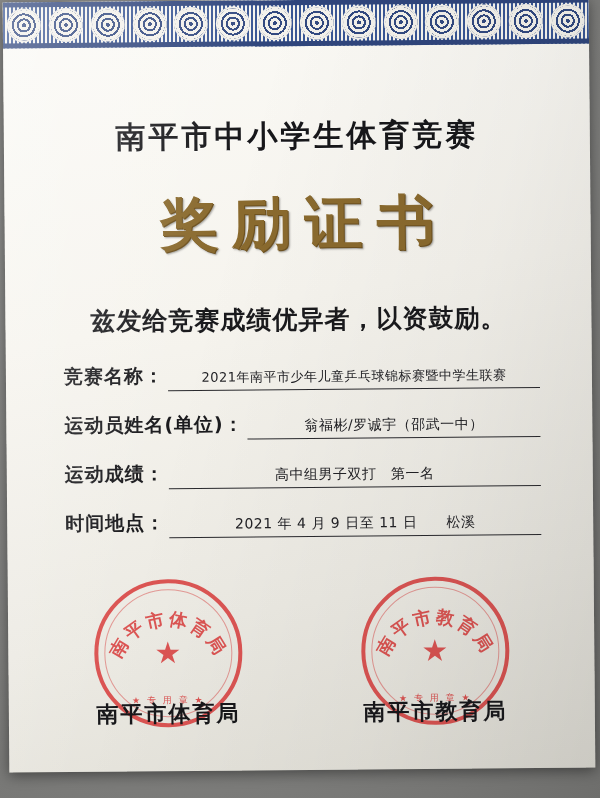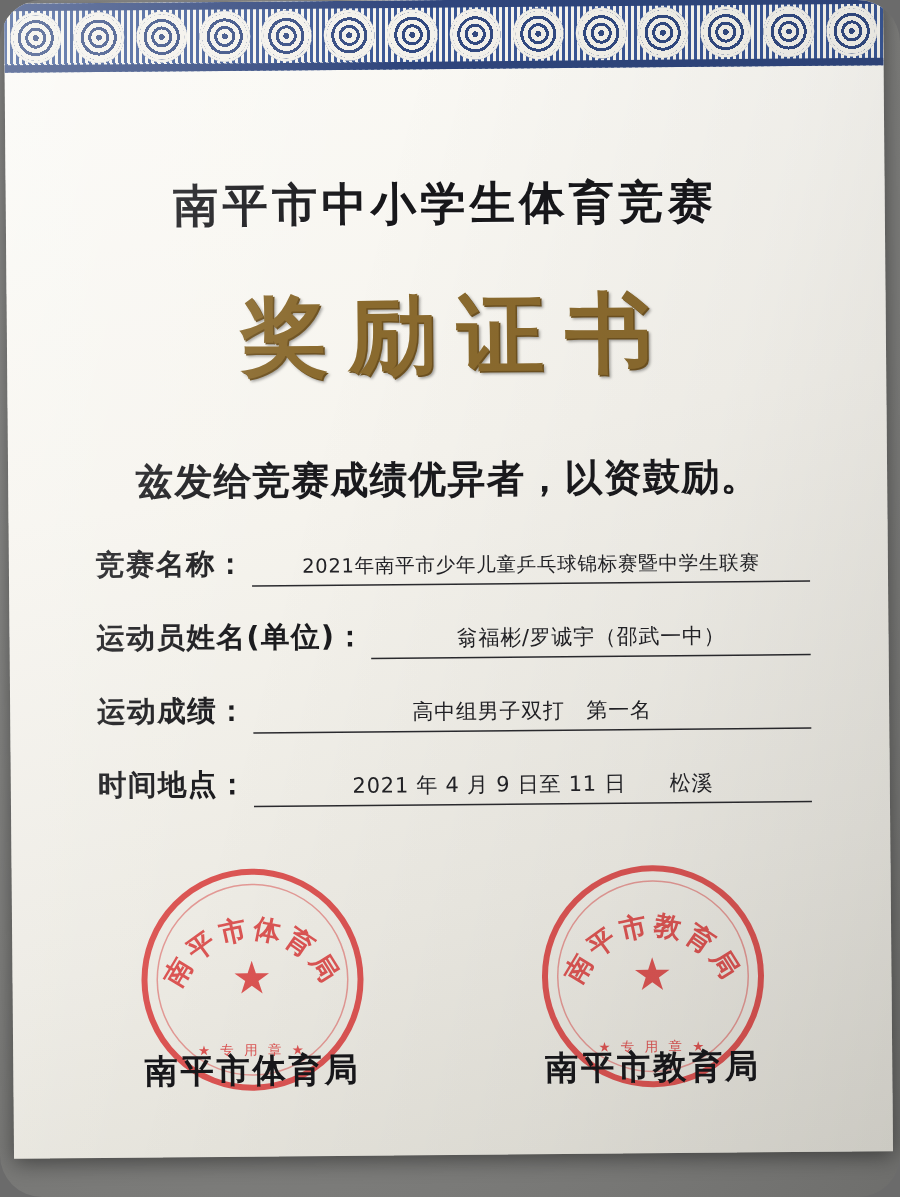--- a/index.html
+++ b/index.html
@@ -15,21 +15,20 @@
   }
 
   
   #photo {
     position: relative;
     width: 600px;
     height: 798px;
     background:
       radial-gradient(ellipse at 30% 20%, #9e9e9c 0%, #868684 45%, #6e6e6c 100%);
     overflow: hidden;
-    border-radius: 28px;
   }
 
   
   #certificate {
     position: absolute;
     left: 6px;
     top: 0px;
     width: 586px;
     height: 770px;
     background:

